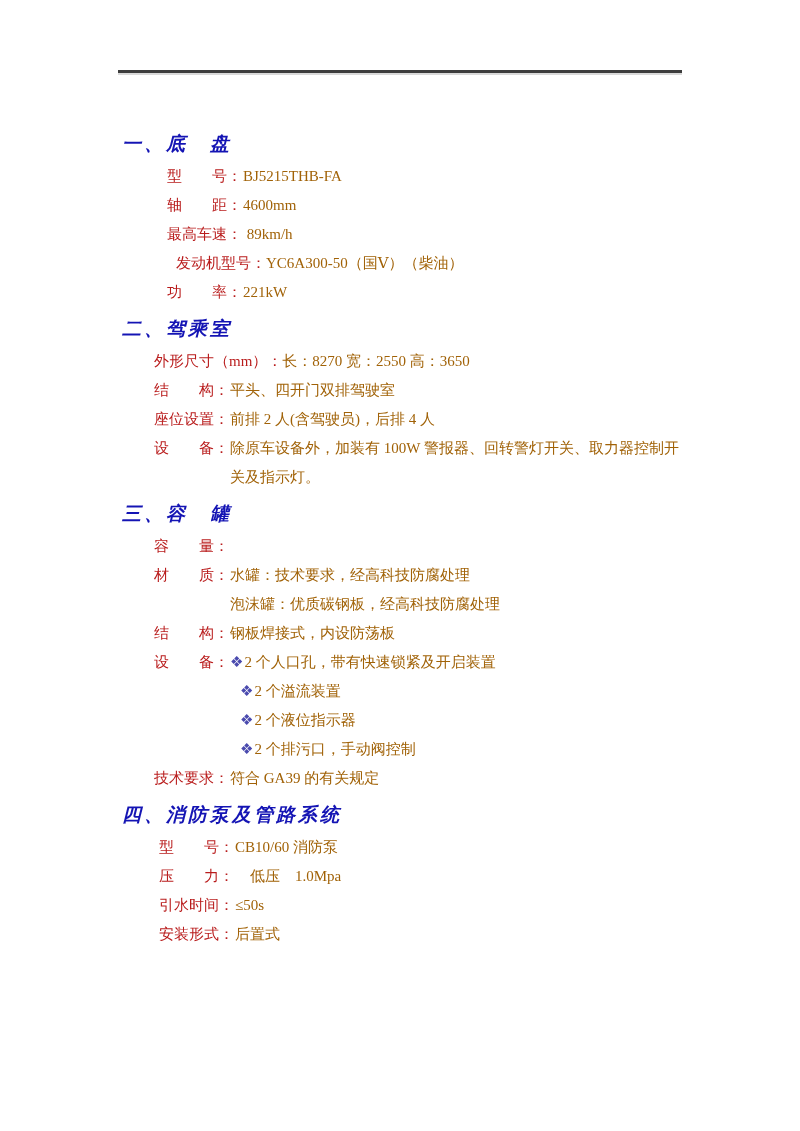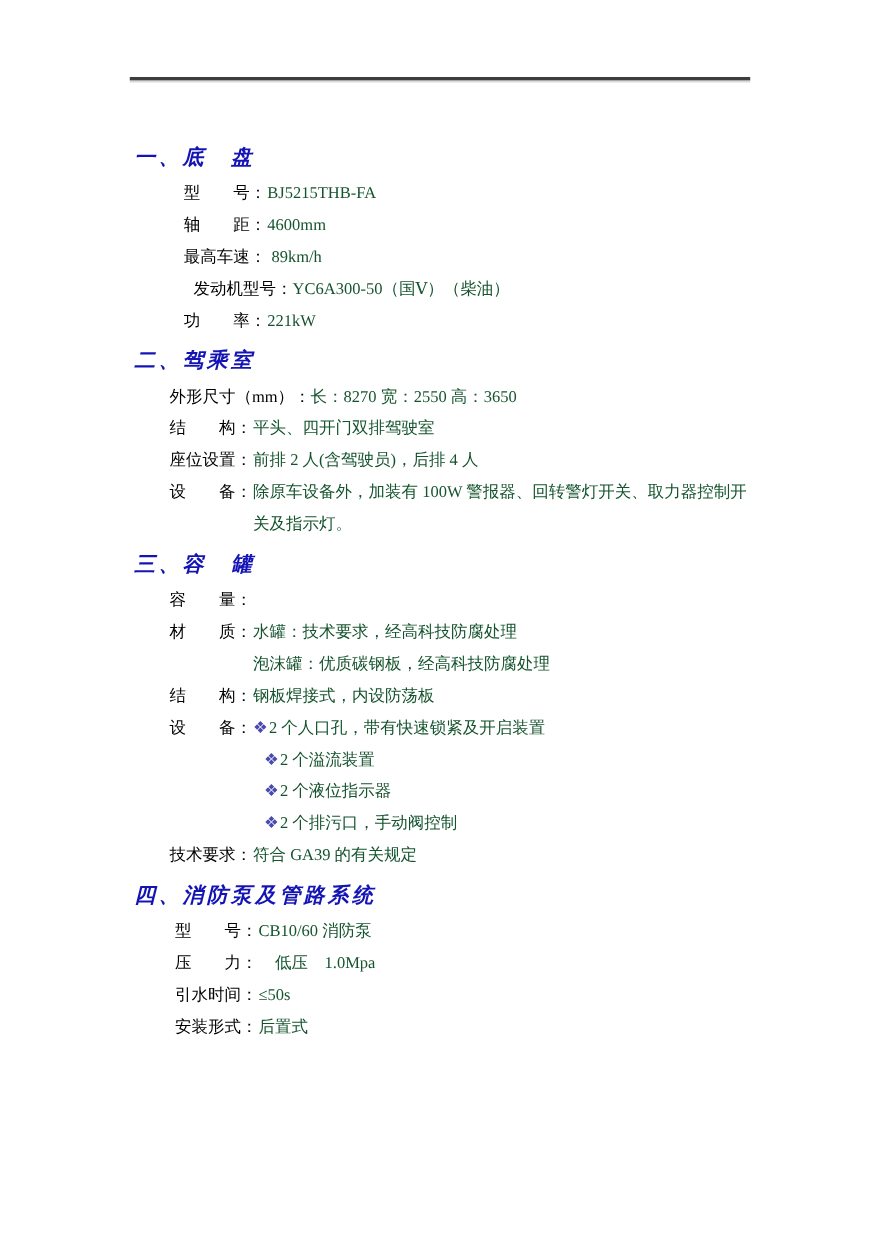--- a/index.html
+++ b/index.html
@@ -40,27 +40,27 @@
     align-items:baseline;
     font-size:15px;
     line-height:29px;
     padding-left:32px;
     white-space:pre-wrap;
   }
   .sec-1 .row{padding-left:45px;}
   .row.r-eng{padding-left:54px;}
   .sec-4 .row{padding-left:37px;}
   .label{
-    color:#000000;
+    color:#b91c1c;
     white-space:pre;
     flex:0 0 auto;
     min-width:76px;
   }
   .label.wide{min-width:0;}
-  .value{color:#14532d;}
+  .value{color:#a16207;}
   .value.w-wrap{max-width:452px;}
   .bullet{
     color:#4a4aae;
     flex:0 0 auto;
     margin-right:1px;
   }
   .row.b-indent .bullet{margin-left:10px;}
 </style>
 </head>
 <body>

